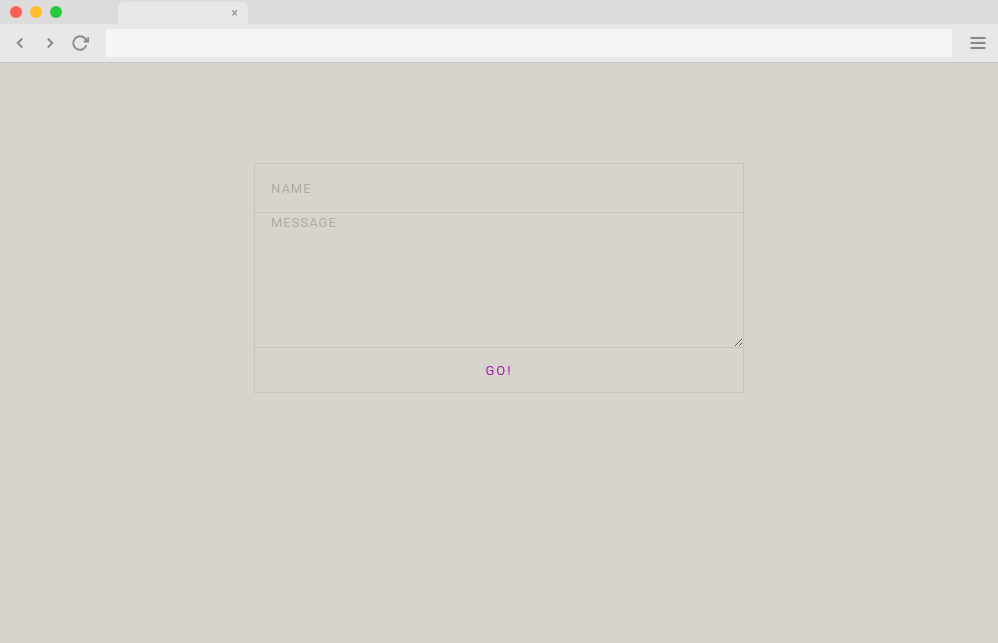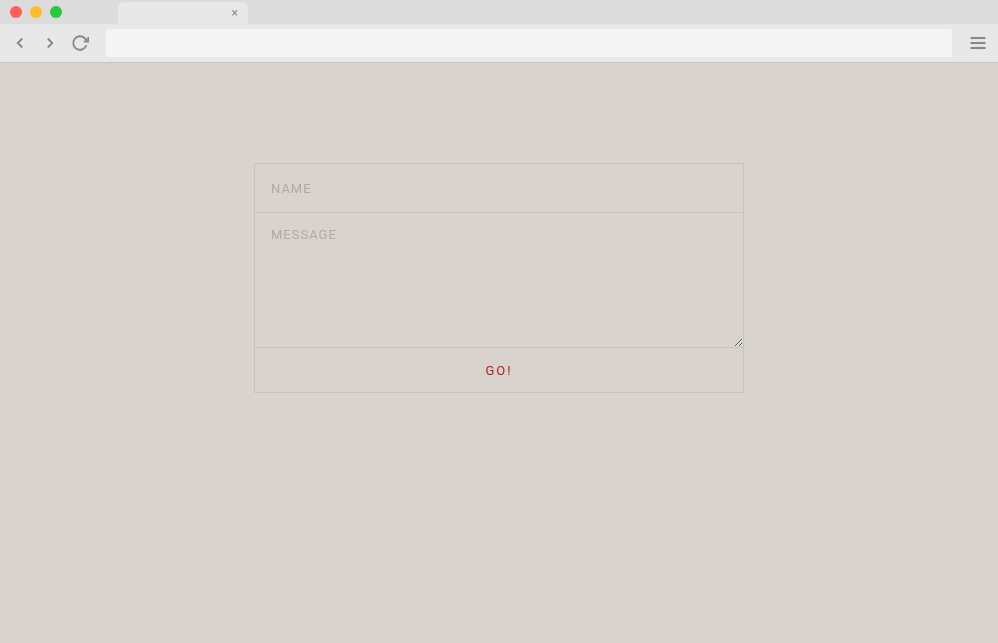--- a/index.html
+++ b/index.html
@@ -153,42 +153,42 @@
     .form-input::placeholder {
       color: #b0aaa3;
       letter-spacing: 1px;
     }
     
     .form-textarea {
       width: 100%;
       height: 136px;
       border: 1px solid #c9c3bc;
       background: transparent;
-      padding: 14px 16px;
+      padding: 2px 16px;
       font-size: 13px;
       letter-spacing: 1px;
       color: #9a948c;
       resize: vertical;
       margin-bottom: -1px;
       font-family: inherit;
     }
     
     .form-textarea::placeholder {
       color: #b0aaa3;
       letter-spacing: 1px;
     }
     
     .form-submit {
       width: 100%;
       height: 46px;
       border: 1px solid #c9c3bc;
       background: transparent;
       font-size: 13px;
       letter-spacing: 2px;
-      color: #b91c1c;
+      color: #a21caf;
       cursor: pointer;
       font-family: inherit;
     }
   </style>
 </head>
 <body>
 
 <div class="browser-chrome">
   <div class="tab-bar">
     <div class="traffic-lights">

